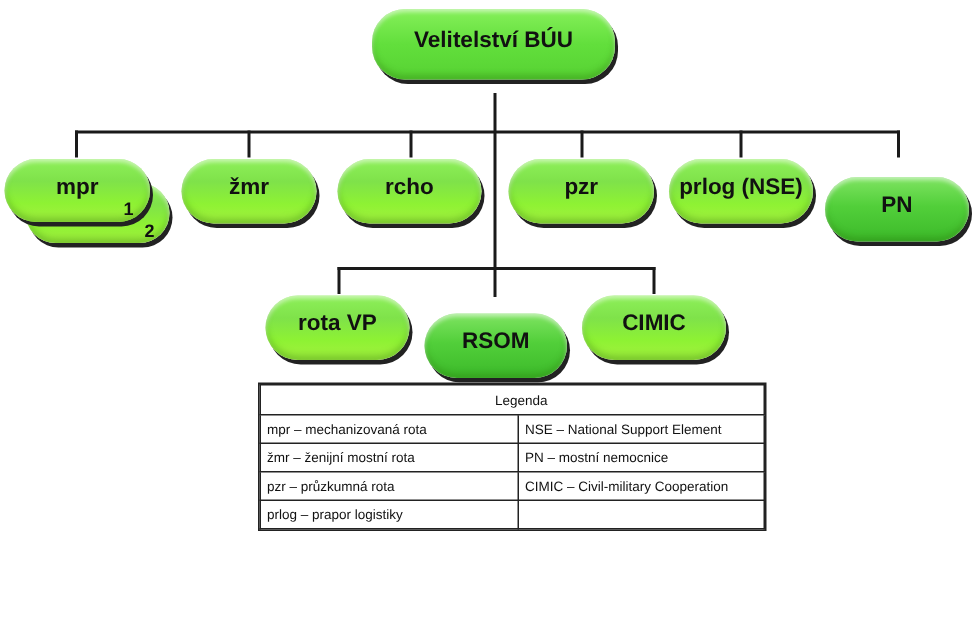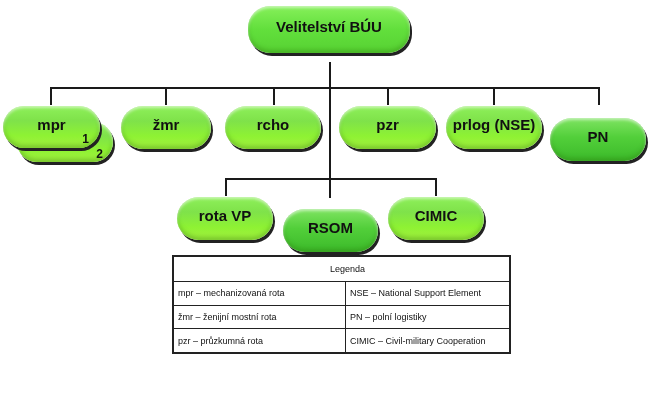--- a/index.html
+++ b/index.html
@@ -91,21 +91,25 @@
     <tbody>
         <tr class="head">
           <td colspan="2">Legenda</td>
         </tr>
     <tr>
       <td class="c1">mpr – mechanizovaná rota</td>
       <td>NSE – National Support Element</td>
     </tr>
     <tr>
       <td class="c1">žmr – ženijní mostní rota</td>
-      <td>PN – polní logistiky</td>
+      <td>PN – mostní nemocnice</td>
     </tr>
     <tr>
       <td class="c1">pzr – průzkumná rota</td>
       <td>CIMIC – Civil-military Cooperation</td>
+    </tr>
+    <tr>
+      <td class="c1">prlog – prapor logistiky</td>
+      <td></td>
     </tr>
   </tbody>
     </table>
 </div>
 
 </body></html>

